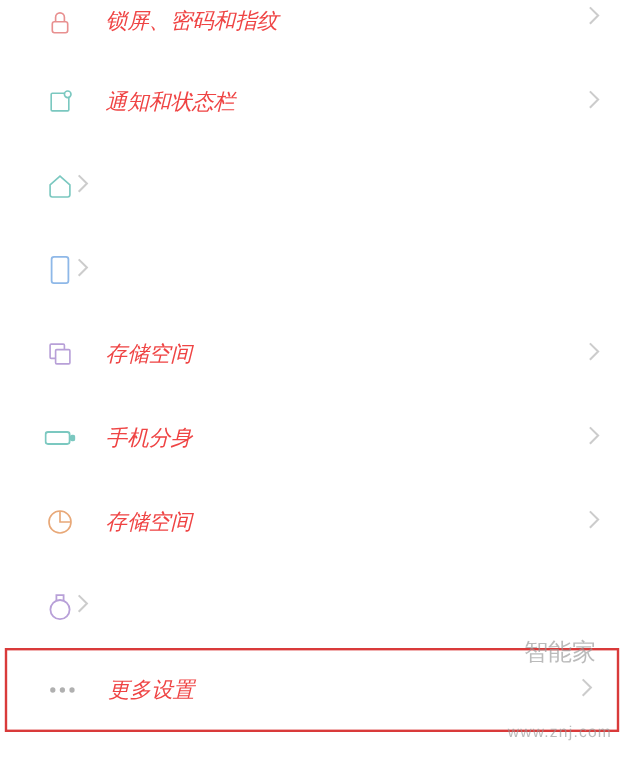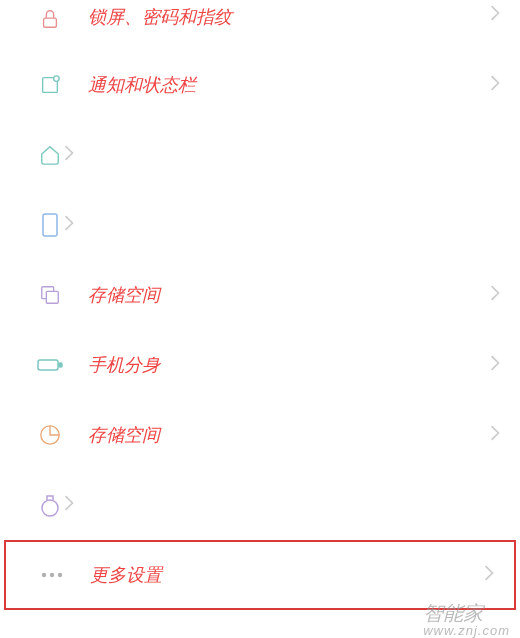--- a/index.html
+++ b/index.html
@@ -50,32 +50,32 @@
       flex-shrink: 0;
     }
     .highlighted {
       border: 2px solid #d93a3a;
       margin: 0 4px;
       padding-left: 32px;
       justify-content: space-between;
     }
     .watermark {
       position: absolute;
-      bottom: 0;
+      bottom: 21px;
       right: 10px;
-      text-align: left;
+      text-align: center;
       color: rgba(150, 150, 150, 0.65);
       font-size: 20px;
       line-height: 1.1;
       pointer-events: none;
-      font-style: italic;
     }
     .watermark .sub {
       font-size: 13px;
       letter-spacing: 1px;
+      margin-top: 48px;
     }
   </style>
 </head>
 <body>
 
 <div class="settings-list">
 
   <div class="settings-item first">
     <span class="item-icon">
       <svg width="22" height="22" viewBox="0 0 24 24" fill="none" stroke="#e89090" stroke-width="1.5">

